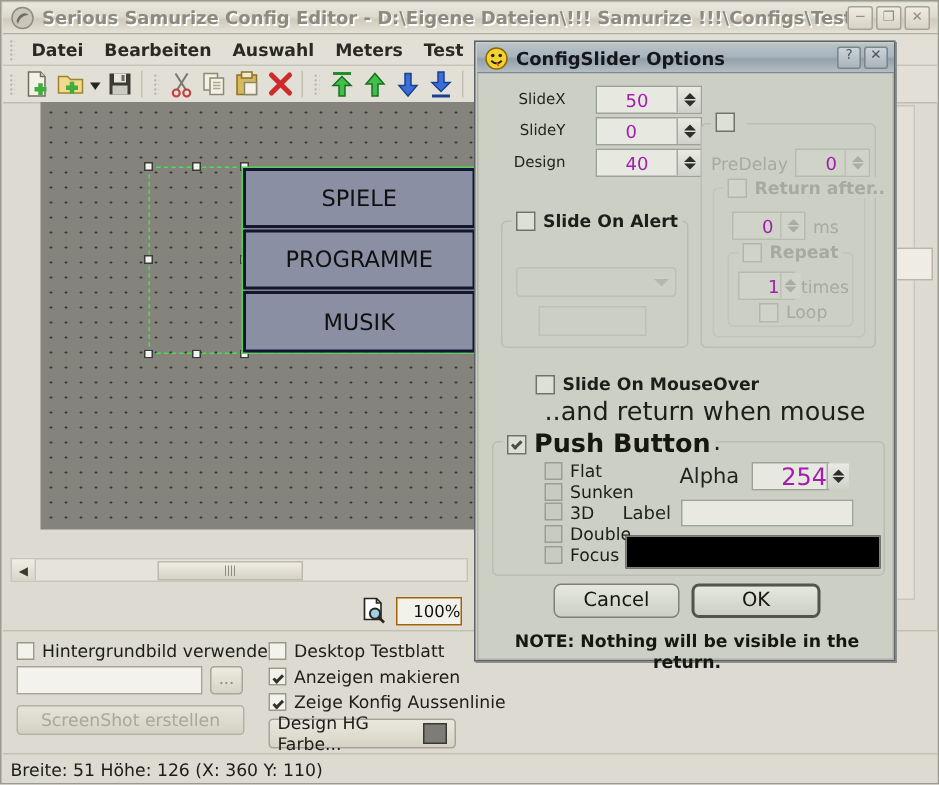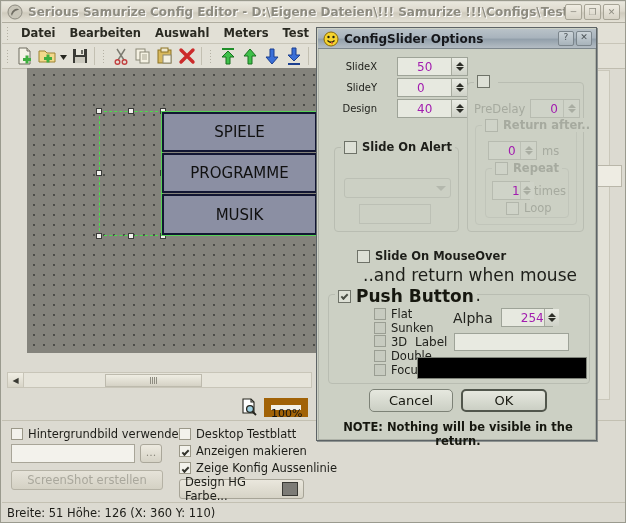--- a/index.html
+++ b/index.html
@@ -188,23 +188,23 @@
   
   #zoom-row {
     position: absolute; left: 6px; top: 394px;
     width: 305px; height: 24px;
     display: flex; align-items: center; justify-content: flex-end;
   }
   #zoom-icon { width: 18px; height: 18px; position: relative; margin-right: 6px; }
   #zoom-value {
     width: 44px; height: 19px;
     background: #f2f1ea;
-    border: 7px solid #a16207;
-    box-sizing: border-box;
-    text-align: left; line-height: 17px;
+    border: 1px solid #a16207;
+    box-sizing: border-box;
+    text-align: right; line-height: 17px;
     font-size: 11px; color: #111;
     margin-right: 4px;
   }
 
   
   #bottom-panel {
     position: absolute; left: 1px; top: 419px;
     width: 623px; height: 82px;
     background: #dcdad1;
     border-top: 1px solid #c3c0b2;
@@ -852,21 +852,21 @@
         <span style="font-size:11.5px; font-weight:bold; color:#1d1e19;">Slide On MouseOver</span>
       </div>
       <div style="position:absolute; left:44px; top:216px; font-size:17px; color:#1d1e19;">..and return when mouse leaves config.</div>
 
       <div class="gbox" style="left:9px; top:245px; width:262px; height:90px;">
         <div class="gtitle" style="top:-9px;">
           <span class="dcbox checked"></span>
           <span id="pushbtn-title-label">Push Button</span>
         </div>
 
-        <div style="position:absolute; left:21px; top:12px;padding-left:24px;">
+        <div style="position:absolute; left:10px; top:12px;padding-left:24px;">
           <div style="display:flex; align-items:center; height:14px;">
             <span class="scb"></span>
             <span class="lbl">Flat</span>
           </div>
           <div style="display:flex; align-items:center; height:14px;">
             <span class="scb"></span>
             <span class="lbl">Sunken</span>
           </div>
           <div style="display:flex; align-items:flex-start; height:14px;">
             <span class="scb"></span>
@@ -878,21 +878,21 @@
           </div>
           <div style="display:flex; align-items:center; height:14px;">
             <span class="scb"></span>
             <span class="lbl">Focus Box</span>
           </div>
         </div>
 
         <div style="position:absolute; left:124px; top:13px; display:flex; align-items:center;">
           <span id="alpha-label" style="margin-right:8px;">Alpha</span>
           <span class="spin-field" style="width:52px;">
-            <span class="val" style="font-size:12px;">254</span>
+            <span class="val" style="font-size:16px;">254</span>
             <span class="spin-btns" style="width:14px;">
               <span class="arr-up"></span>
               <span class="arr-dn"></span>
             </span>
           </span>
         </div>
 
         <div style="position:absolute; left:86px; top:38px; display:flex; align-items:center;">
           <span id="label-label" style="margin-right:7px;">Label</span>
           <span id="label-input" style="width:115px; height:18px;"></span>

